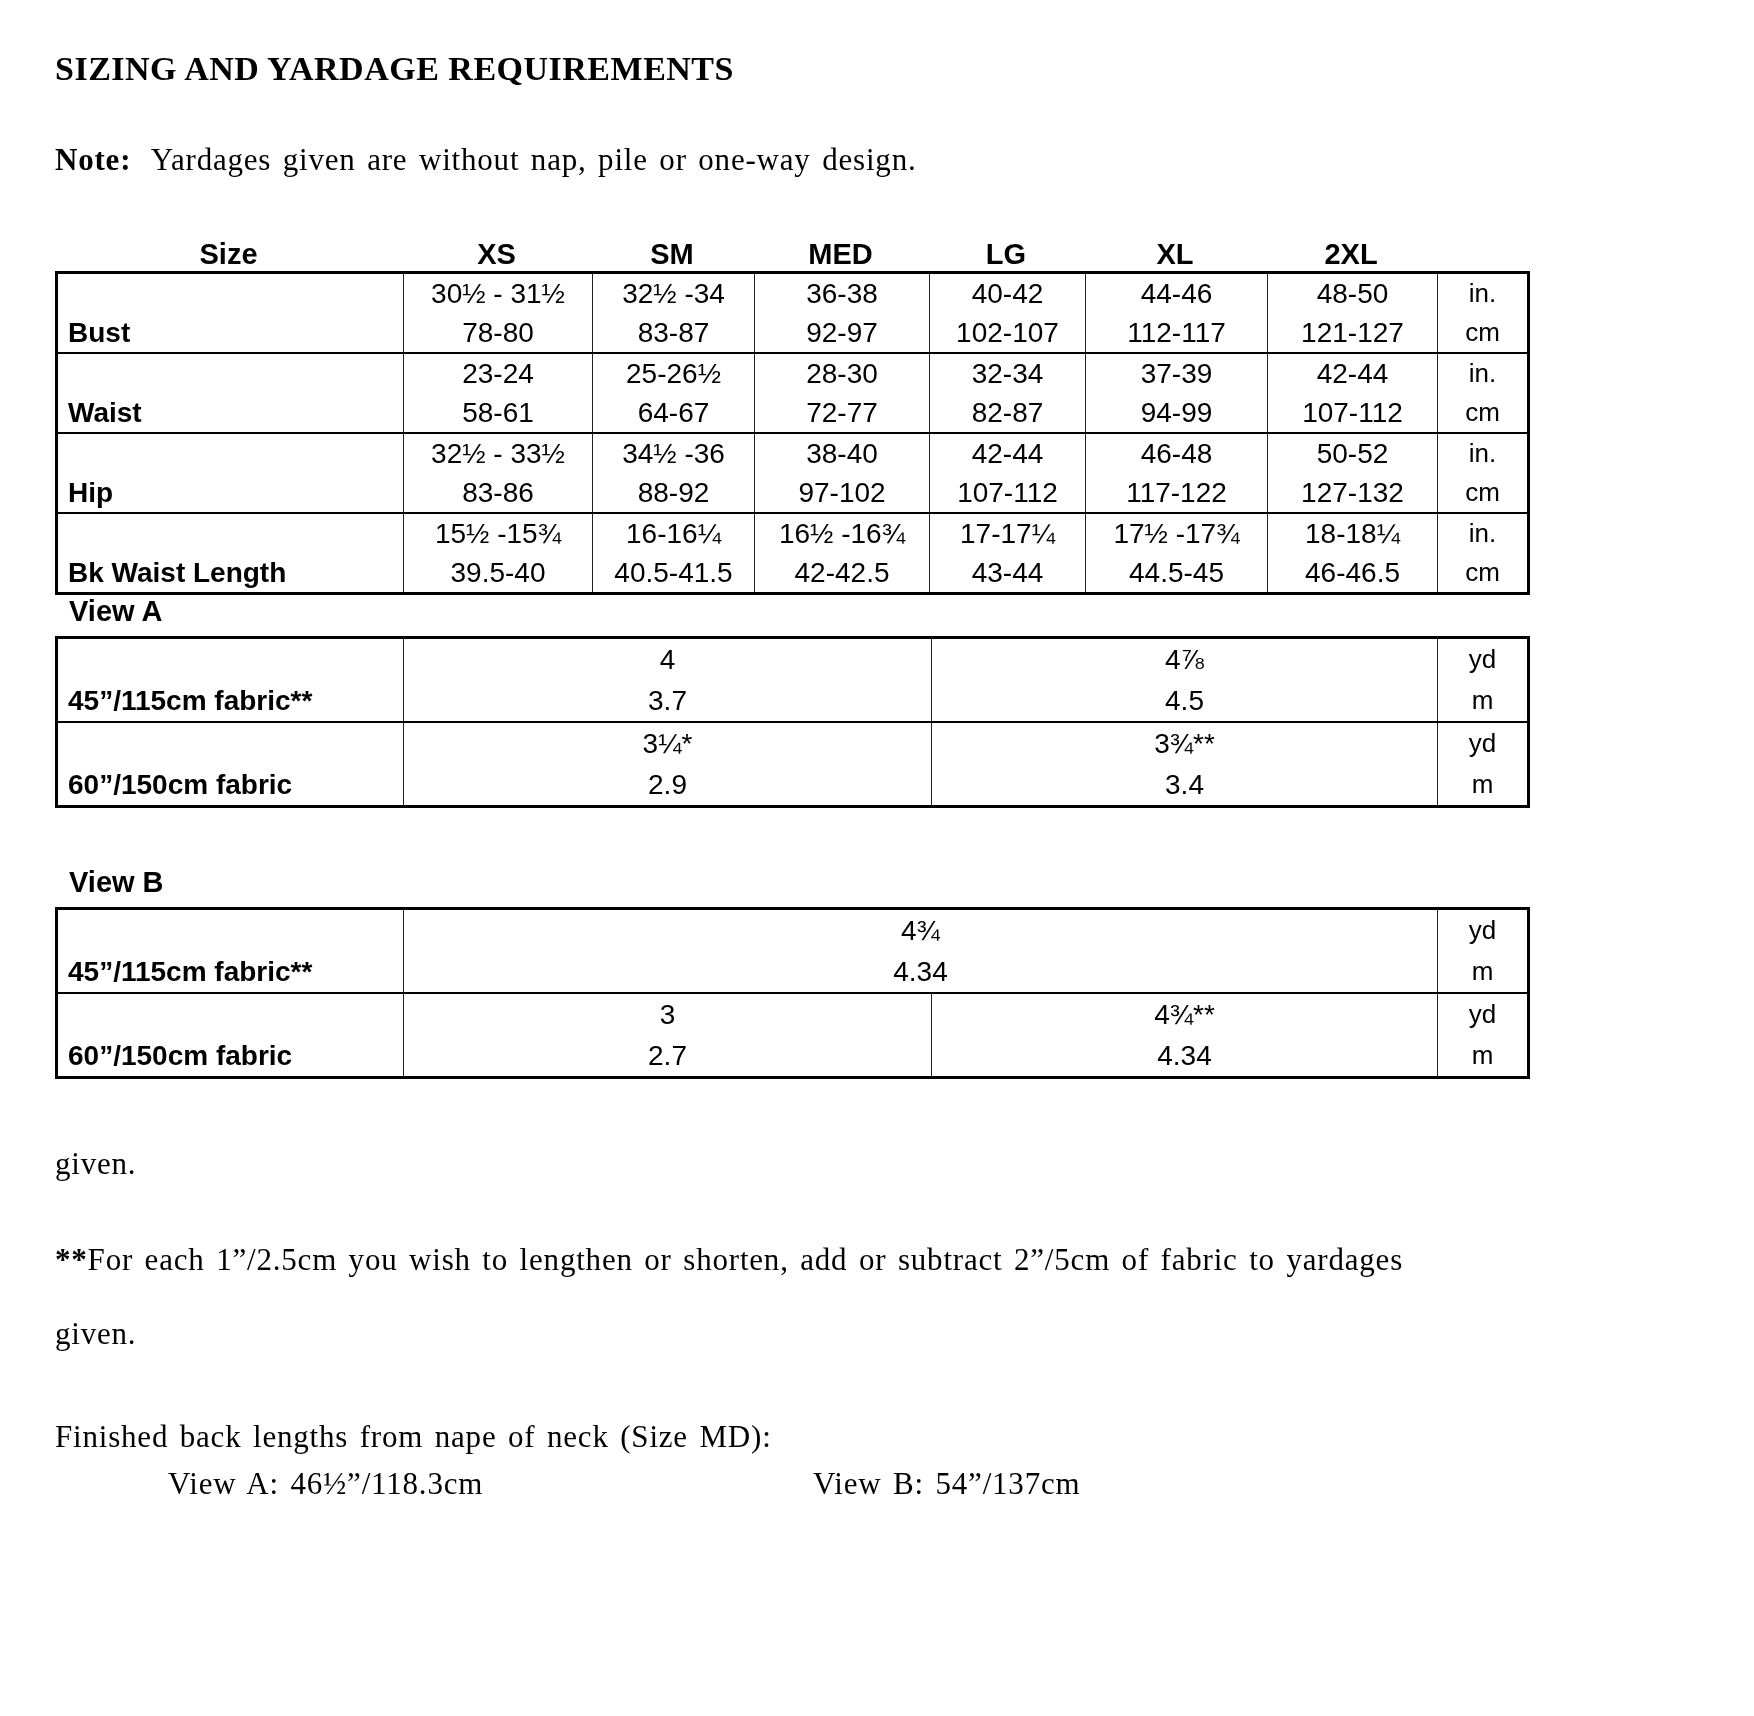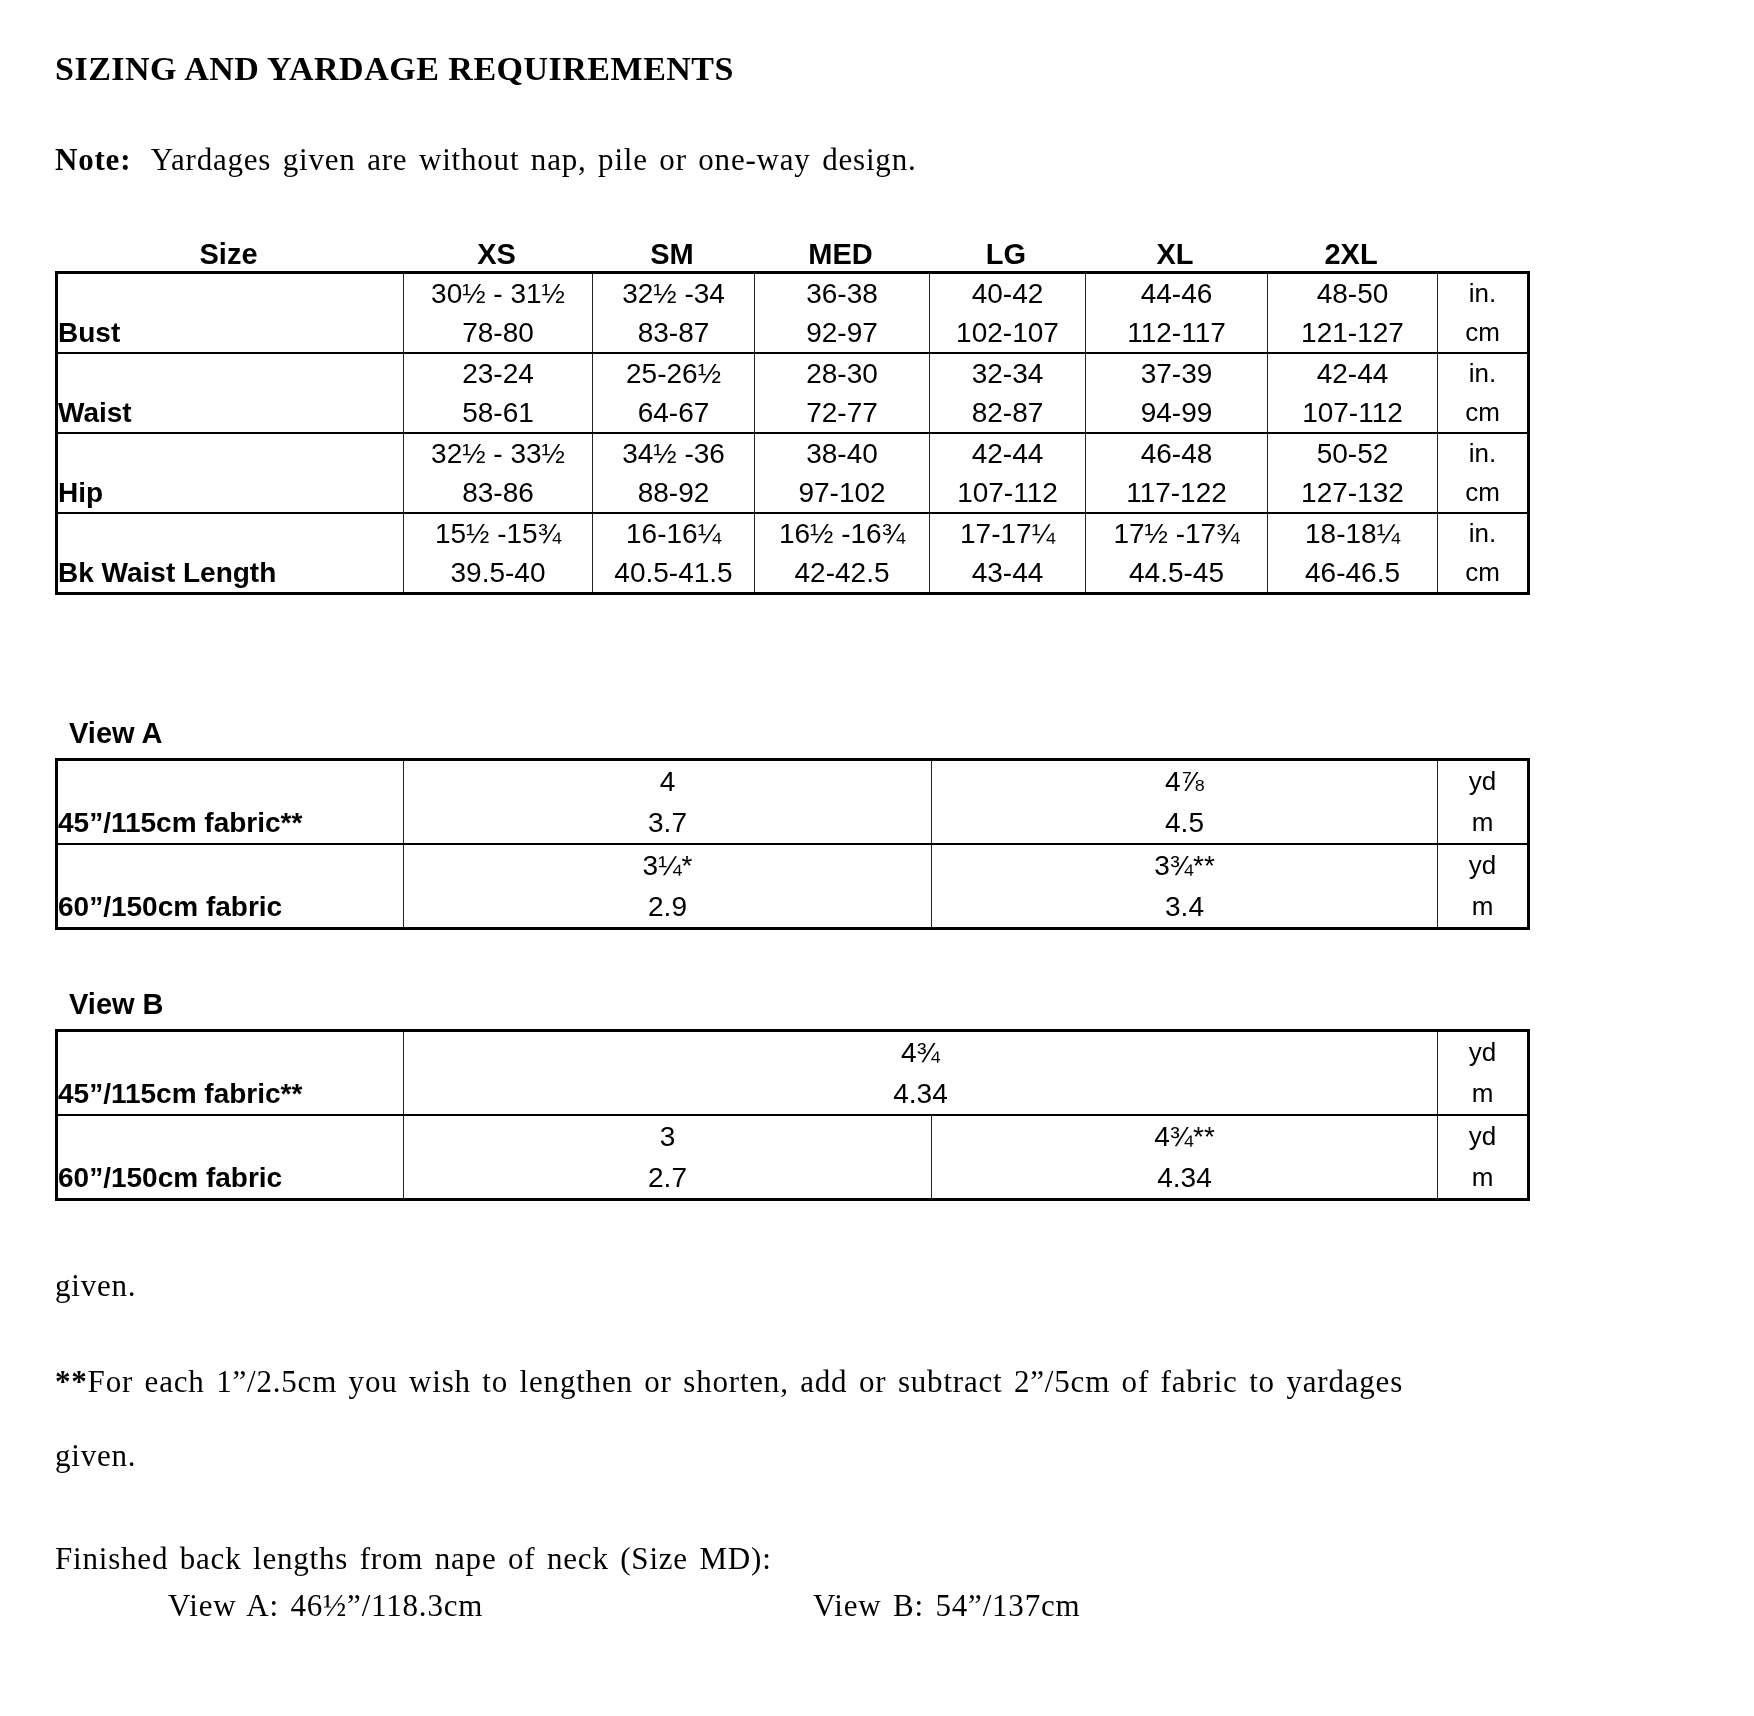--- a/index.html
+++ b/index.html
@@ -43,29 +43,29 @@
   table.grid td {
     border-left:1.5px solid #222;
     border-top:2.5px solid #000;
     padding:0; vertical-align:middle;
   }
   table.grid tr td:first-child { border-left:none; }
   table.grid tr:first-child td { border-top:none; }
 
   .cl { height:39px; line-height:39px; text-align:center; font-size:28px; }
   .vcl { height:41px; line-height:41px; text-align:center; font-size:28px; }
-  .lbl { text-align:left; padding-left:0; font-weight:bold; white-space:nowrap; }
+  .lbl { text-align:left; padding-left:10px; font-weight:bold; white-space:nowrap; }
   .unit { font-size:26px; }
 
   
   .view-title {
     font-weight:bold; font-size:29px;
     margin-left:14px; margin-bottom:8px;
   }
-  .view-a-section { margin-top:122px; }
+  .view-a-section { }
   .view-b-section { margin-top:58px; }
 
   
   .footnote {
     width:1650px;
     font-family:"Liberation Serif", serif;
     font-size:31px; letter-spacing:.8px; word-spacing:3px;
     line-height:74px;
   }
   .footnote-1 { margin-top:48px; }

